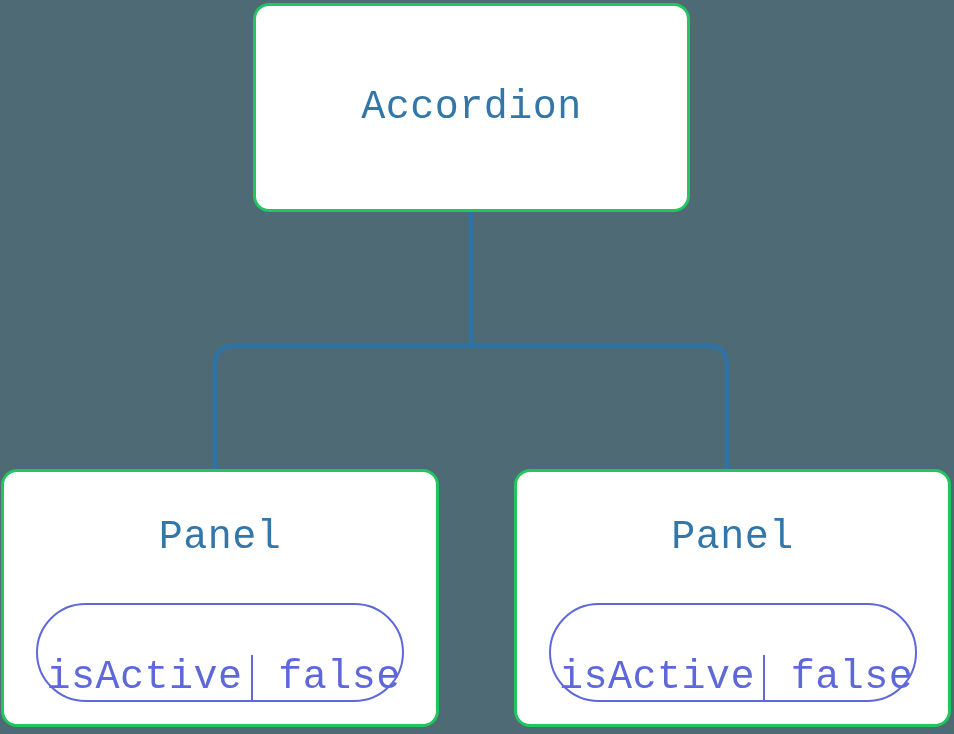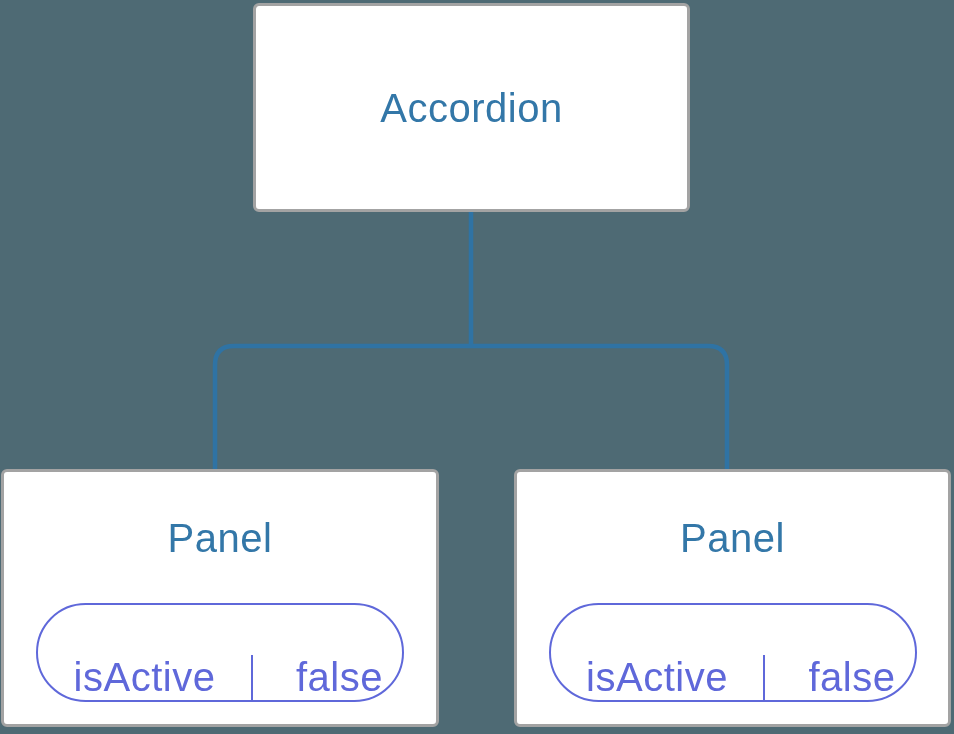--- a/index.html
+++ b/index.html
@@ -23,22 +23,23 @@
   }
   .connectors path {
     fill: none;
     stroke: #2F73A4;
     stroke-width: 4.5;
   }
   .node {
     position: absolute;
     box-sizing: border-box;
     background: #FFFFFF;
-    border: 3px solid #a3a3a3;
-    border-radius: 6px;
+    border: 3px solid #22c55e;
+    border-radius: 16px;
+    font-family: Liberation Mono, monospace;
   }
   .node-root {
     left: 253px;
     top: 3px;
     width: 437px;
     height: 209px;
     display: flex;
     align-items: center;
     justify-content: center;
   }

